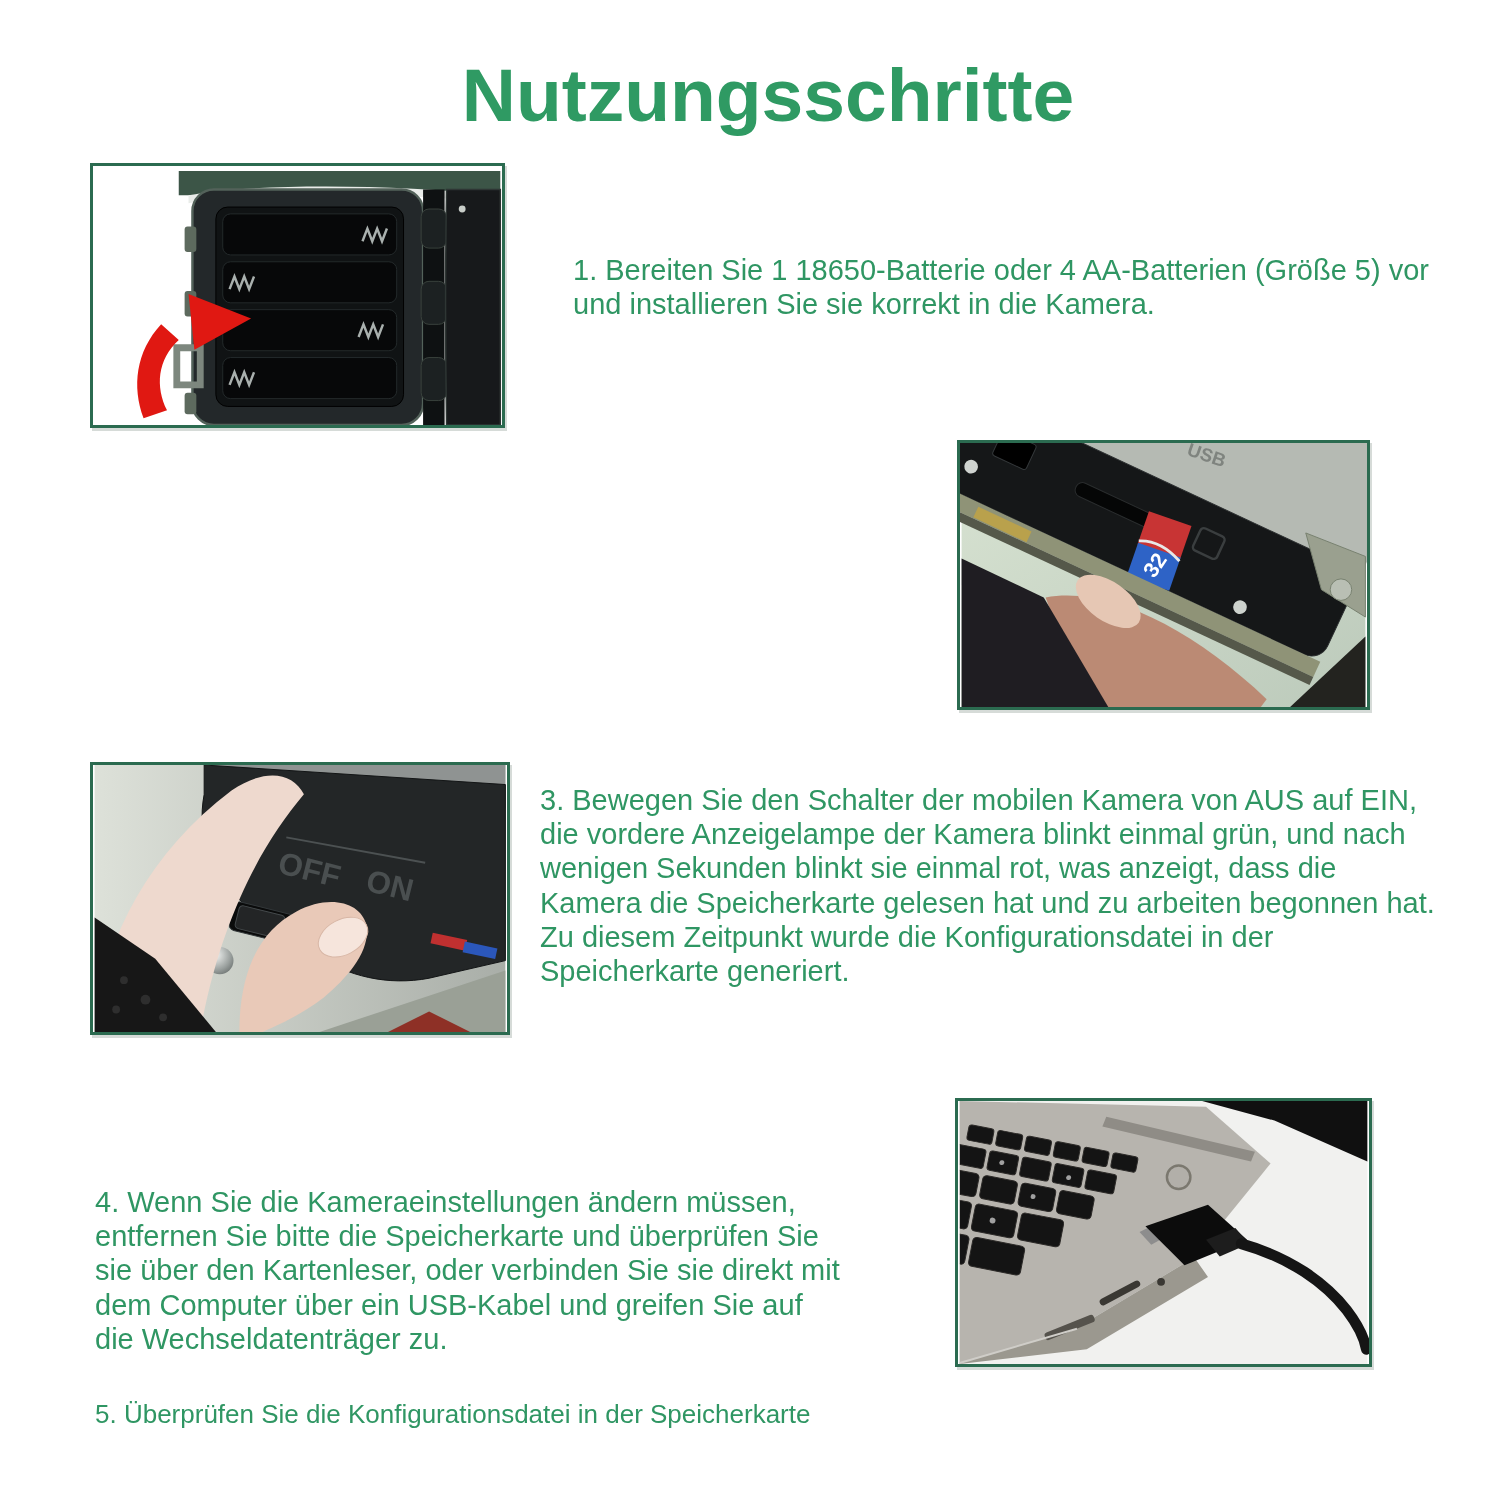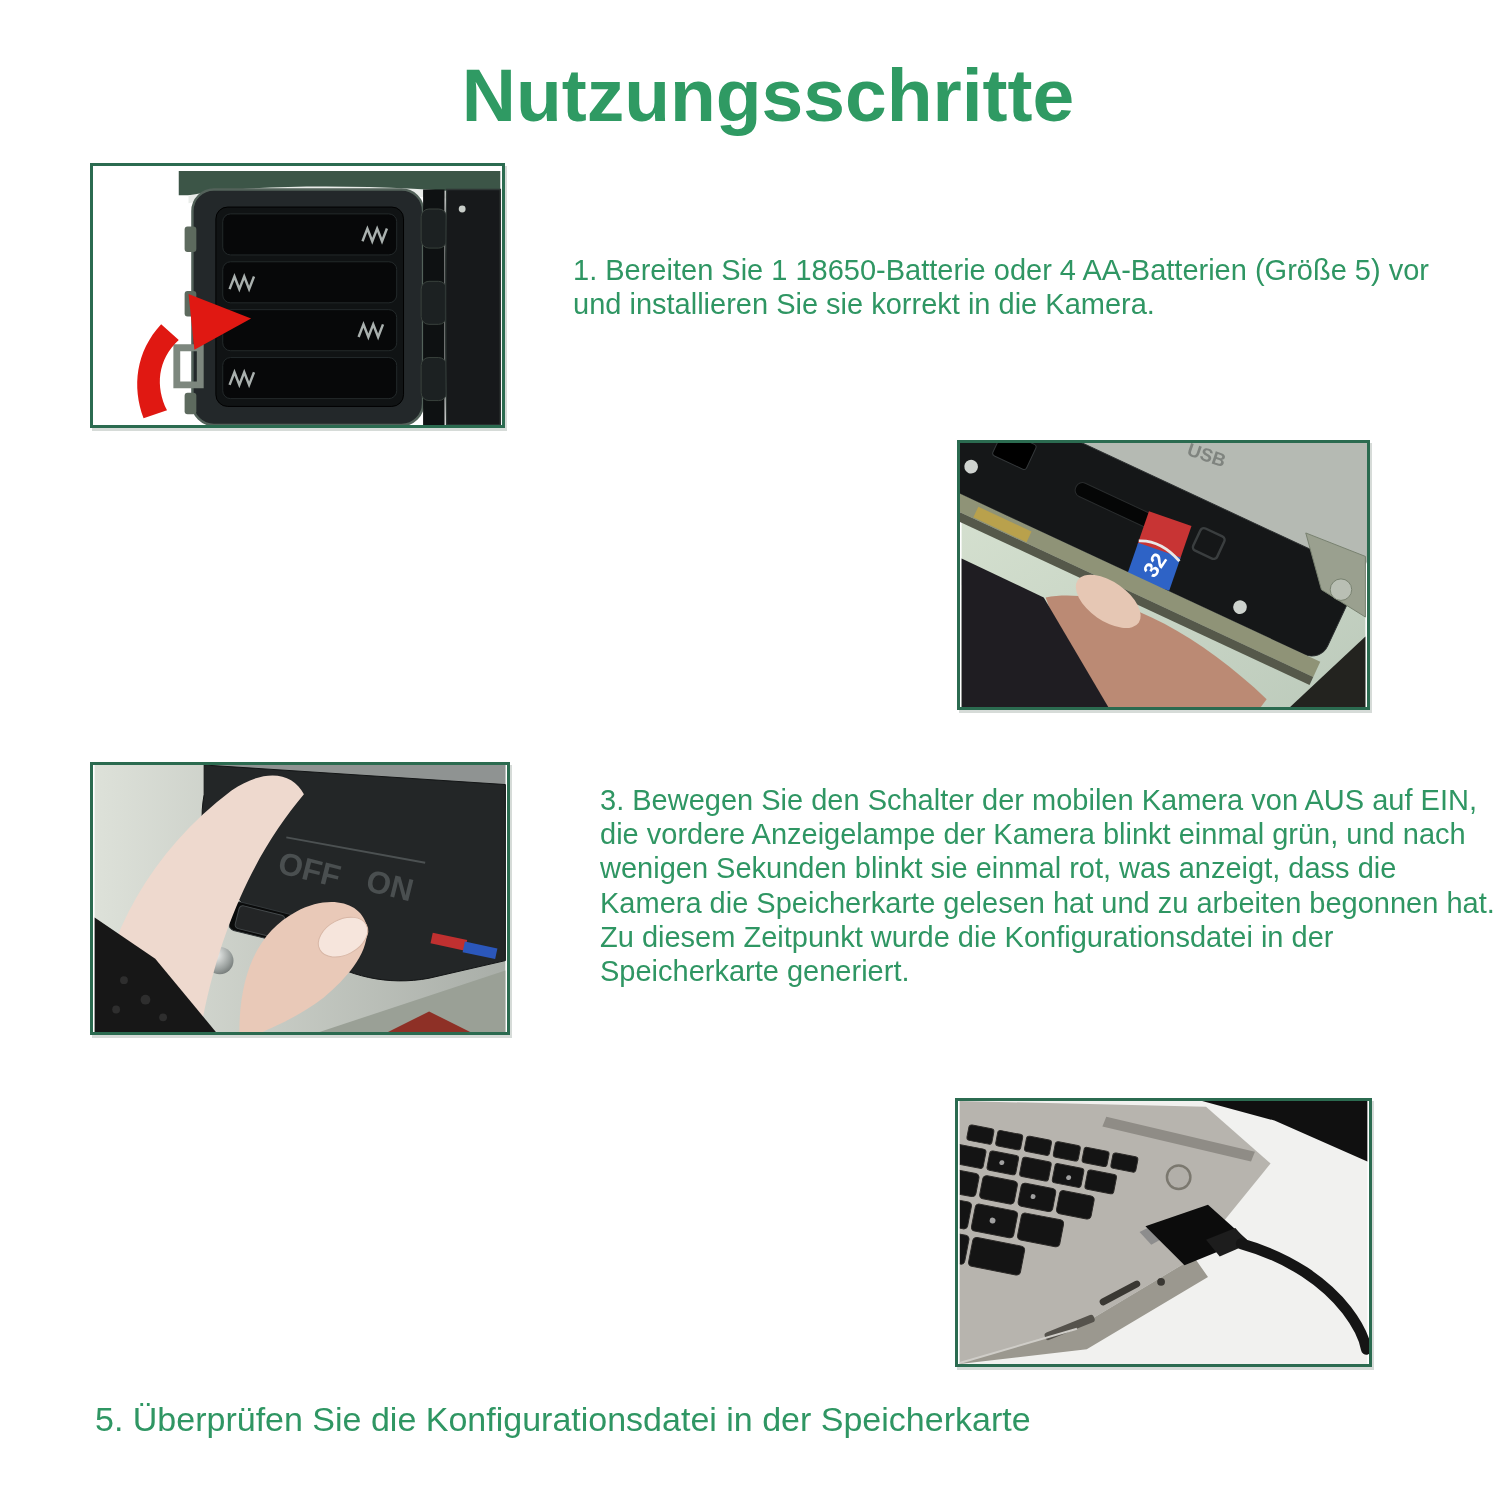--- a/index.html
+++ b/index.html
@@ -11,23 +11,23 @@
   .title{
     position:absolute;top:34px;left:0;width:100%;margin:18px;
     text-align:center;font-size:75px;font-weight:bold;color:#2f9a63;
     letter-spacing:0px;
   }
   .step{
     position:absolute;margin:10px;color:#2f9663;font-size:29px;line-height:1.18;
   }
   .s1{left:563px;top:243px;width:885px;}
   .s2{left:110px;top:556px;width:770px;}
-  .s3{left:590px;top:773px;width:900px;}
+  .s3{left:530px;top:773px;width:900px;}
   .s4{left:85px;top:1175px;width:745px;}
-  .s5{left:85px;top:1389px;width:1360px;font-size:34px;}
+  .s5{left:85px;top:1389px;width:1360px;font-size:26px;}
   figure.photo{
     position:absolute;margin:0;box-sizing:border-box;
     border:3px solid #2b6b50;background:#fff;
     box-shadow:2px 3px 0 rgba(90,110,100,.25);
   }
   .ph1{left:90px;top:163px;width:415px;height:265px;}
   .ph2{left:957px;top:440px;width:413px;height:270px;}
   .ph3{left:90px;top:762px;width:420px;height:273px;}
   .ph4{left:955px;top:1098px;width:417px;height:269px;}
   figure.photo svg{display:block;width:100%;height:100%;}
@@ -190,20 +190,21 @@
           <circle cx="52" cy="240" r="5" fill="#2e2e2e"></circle>
         <circle cx="22" cy="250" r="4" fill="#2e2e2e"></circle>
           <circle cx="70" cy="258" r="4" fill="#2e2e2e"></circle>
       </g>
       <polygon points="300,273 342,252 384,273" fill="#8e3026"></polygon>
     </svg>
   </figure>
 
   <p class="step s3">3. Bewegen Sie den Schalter der mobilen Kamera von AUS auf EIN, die vordere Anzeigelampe der Kamera blinkt einmal grün, und nach wenigen Sekunden blinkt sie einmal rot, was anzeigt, dass die Kamera die Speicherkarte gelesen hat und zu arbeiten begonnen hat. Zu diesem Zeitpunkt wurde die Konfigurationsdatei in der Speicherkarte generiert.</p>
 
+  <p class="step s4">4. Wenn Sie die Kameraeinstellungen ändern müssen, entfernen Sie bitte die Speicherkarte und überprüfen Sie sie über den Kartenleser, oder verbinden Sie sie direkt mit dem Computer über ein USB-Kabel und greifen Sie auf die Wechseldatenträger zu.</p>
 
   <figure class="photo ph4">
     <svg viewBox="0 0 417 269">
       <defs>
         <clipPath id="deckClip">
           <polygon points="0,0 252,6 318,64 240,160 120,232 0,268"></polygon>
         </clipPath>
       </defs>
       <rect x="0" y="0" width="417" height="269" fill="#f1f1ef"></rect>
 

